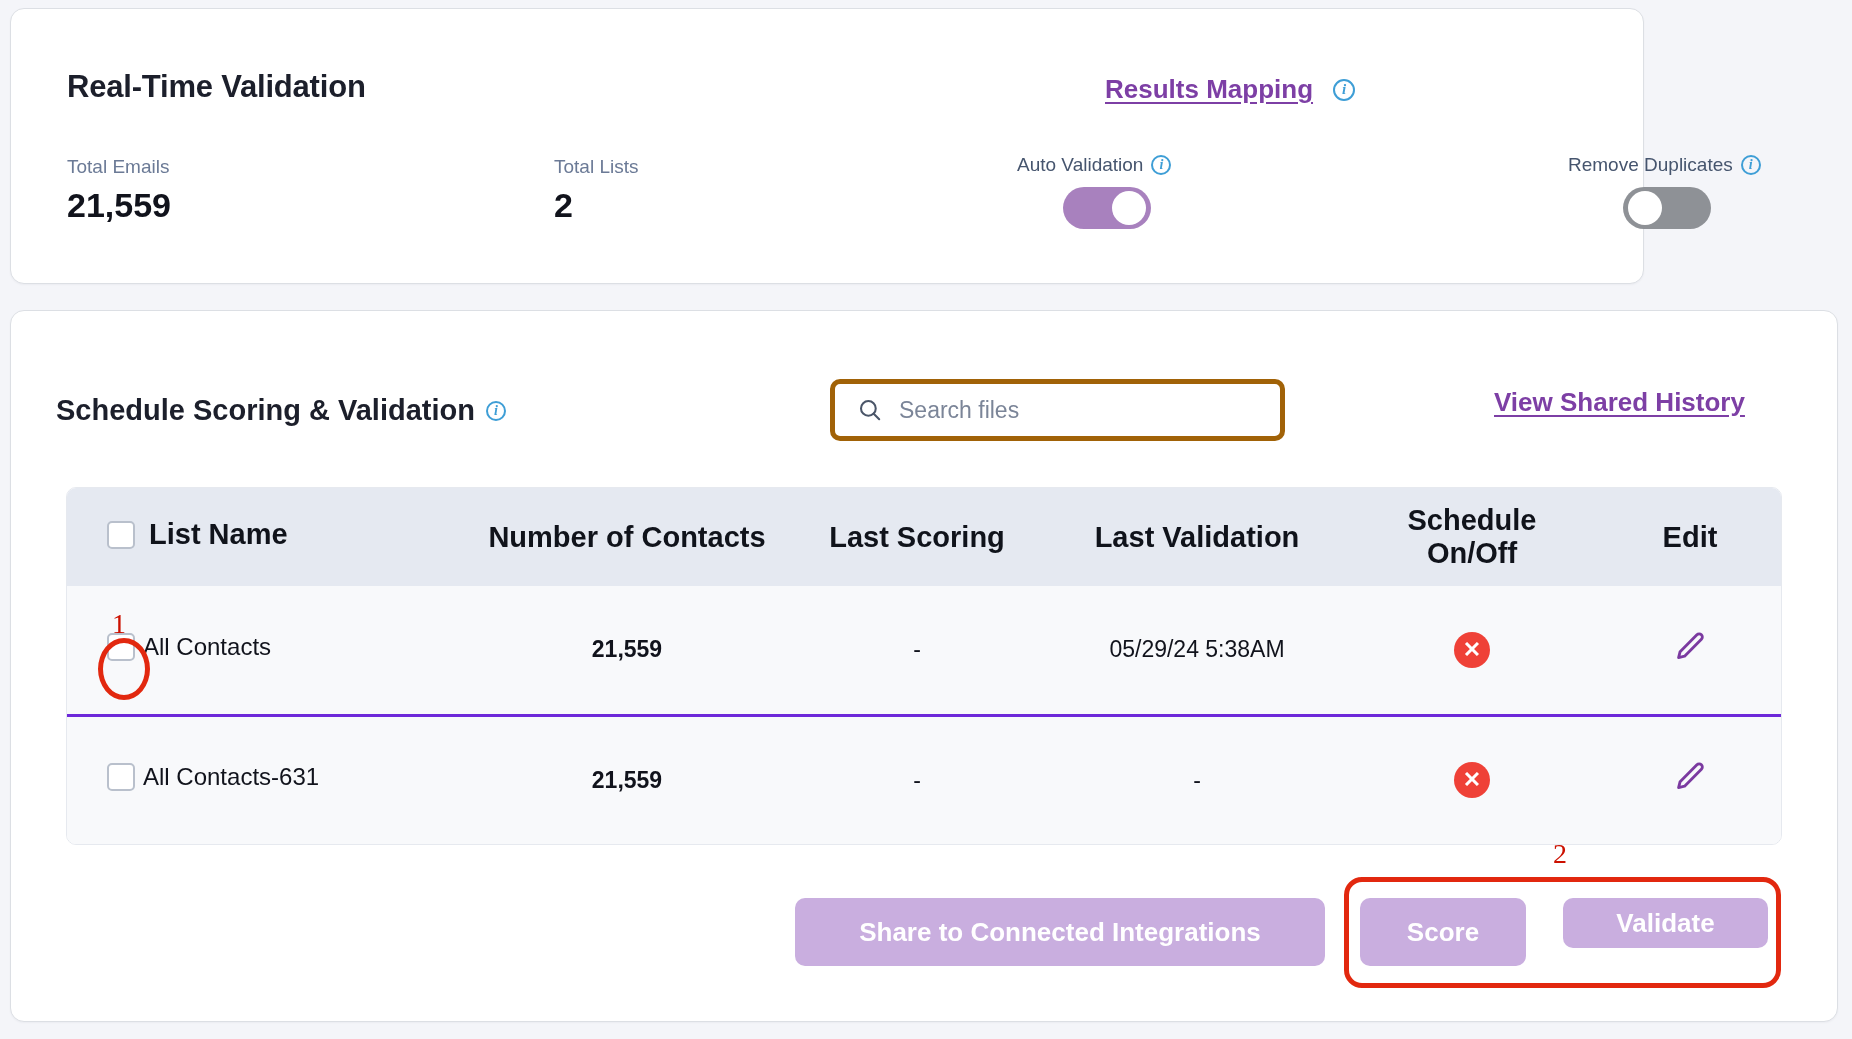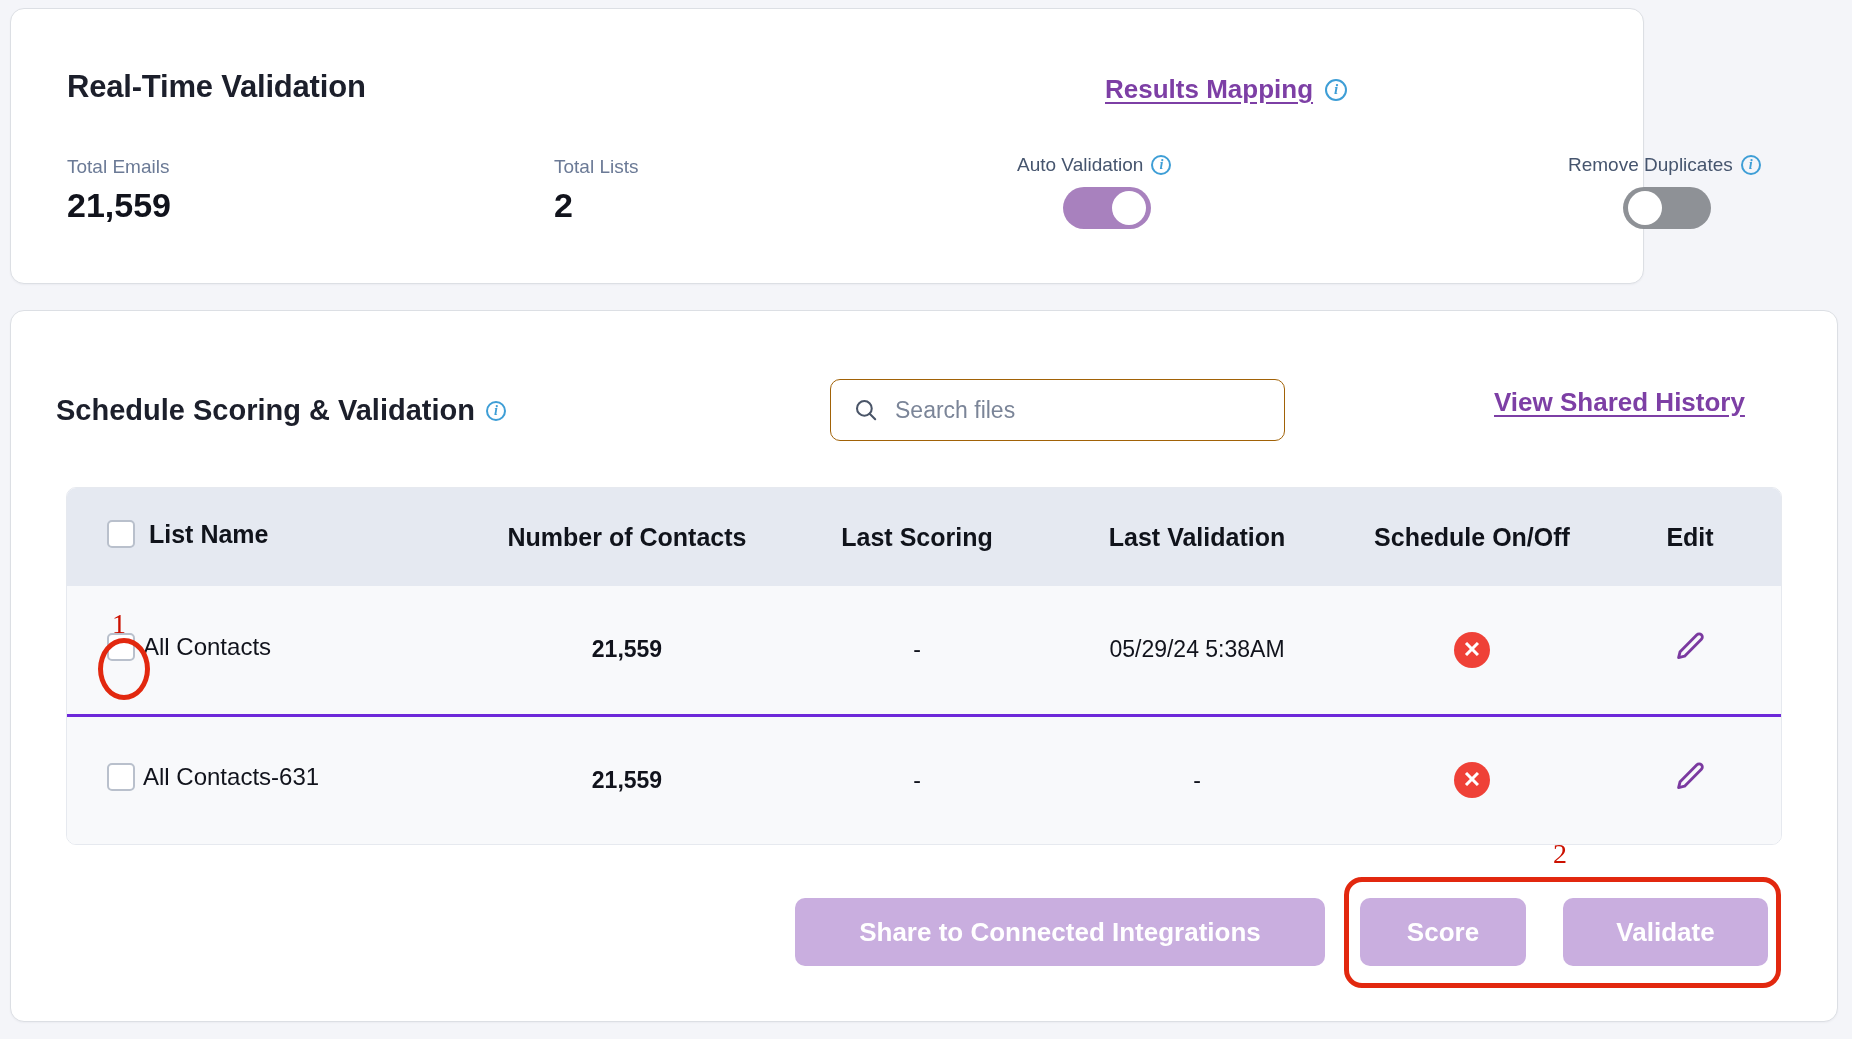--- a/index.html
+++ b/index.html
@@ -23,21 +23,21 @@
   .rtv-head { position: relative; height: 110px; }
   .rtv-title {
     position: absolute; left: 56px; top: 60px;
     font-size: 31px; font-weight: bold; color: #1c1f2b; letter-spacing: -0.2px;
   }
   .link {
     font-size: 26px; font-weight: bold; text-decoration: underline;
     text-underline-offset: 4px; color: #7d3fa5; cursor: pointer; white-space: nowrap;
   }
   .link.muted { color: #d9b9ec; }
-  #results-mapping-wrap { position: absolute; left: 1094px; top: 65px; display: flex; align-items: center; gap: 12px; text-align: center; }
+  #results-mapping-wrap { position: absolute; left: 1094px; top: 65px; display: flex; align-items: center; gap: 20px; text-align: center; }
   #view-automation-history { position: absolute; left: 1417px; top: 65px; }
 
   .info-icon {
     display: inline-flex; align-items: center; justify-content: center;
     width: 22px; height: 22px; border-radius: 50%;
     border: 2px solid #3e9ed6; color: #3e9ed6;
     font-family: "Liberation Serif", serif;
     font-size: 15px; font-weight: bold; font-style: italic; line-height: 1;
     flex: none;
   }
@@ -71,21 +71,21 @@
   
   #card-ssv { position: absolute; left: 10px; top: 310px; width: 1828px; height: 712px; }
   .ssv-title {
     position: absolute; left: 56px; top: 394px;
     font-size: 29px; font-weight: bold; color: #1c1f2b;
     display: flex; align-items: center; gap: 11px;
   }
   #search-box {
     position: absolute; left: 830px; top: 379px;
     width: 455px; height: 62px;
-    border: 1px solid #a16207; border-radius: 10px; background: #fff;
+    border: 5px solid #a16207; border-radius: 10px; background: #fff;
     display: flex; align-items: center; gap: 16px; padding: 0 22px;
   }
   #search-box svg { flex: none; }
   #search-input {
     border: none; outline: none; background: transparent;
     font-family: "Liberation Sans", sans-serif;
     font-size: 23px; color: #4a5568; width: 100%;
   }
   #search-input::placeholder { color: #7b8598; }
   #view-shared-history { position: absolute; left: 1494px; top: 387px; }
@@ -93,21 +93,21 @@
   
   #lists-table {
     position: absolute; left: 66px; top: 487px;
     width: 1716px;
     border-radius: 10px; overflow: hidden;
     border: 1px solid #e6e9ef;
   }
   table { width: 100%; border-collapse: collapse; table-layout: fixed; }
   thead tr { background: #e5e9f1; }
   thead th {
-    font-size: 25px; font-weight: bold; color: #10131b;
+    font-size: 29px; font-weight: bold; color: #10131b;
     height: 98px; text-align: center; padding: 13px;
   }
   thead th.col-name { text-align: left; padding-left: 40px; }
   tbody tr { background: #f8f9fb; }
   tbody tr + tr { border-top: 3px solid #6d28d9; }
   tbody td { height: 129px; text-align: center; font-size: 23px; color: #11131c; padding: 0; }
   tbody td.col-name { text-align: left; padding-left: 40px; }
   td.num { font-weight: bold; }
   td.dash { color: #11131c; }
 
@@ -136,21 +136,21 @@
 
   
   .btn {
     border: none; border-radius: 10px; cursor: pointer;
     font-family: "Liberation Sans", sans-serif;
     font-size: 26px; font-weight: bold; color: #ffffff;
     background: #c9aedf;
   }
   #btn-share    { position: absolute; left: 795px;  top: 898px; width: 530px; height: 68px; }
   #btn-score    { position: absolute; left: 1360px; top: 898px; width: 166px; height: 68px; }
-  #btn-validate { position: absolute; left: 1563px; top: 898px; width: 205px; height: 68px; }
+  #btn-validate { position: absolute; left: 1563px; top: 898px; width: 205px; height: 50px; }
 
   
   .anno-num {
     position: absolute; color: #cc1100;
     font-size: 28px; font-family: "Liberation Serif", serif;
   }
   #anno-1-num { left: 112px; top: 608px; }
   #anno-2-num { left: 1553px; top: 838px; }
   #anno-1-ring {
     position: absolute; left: 98px; top: 638px;

